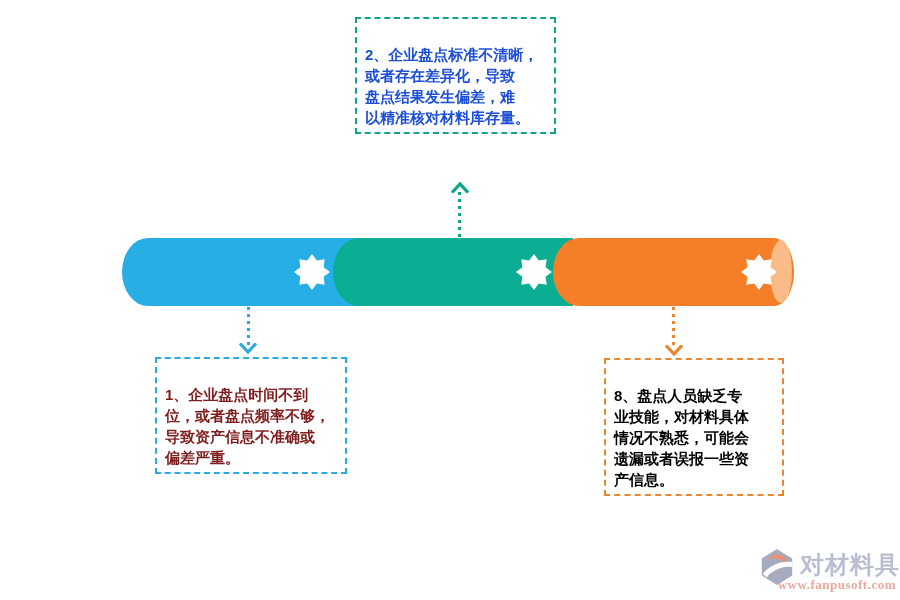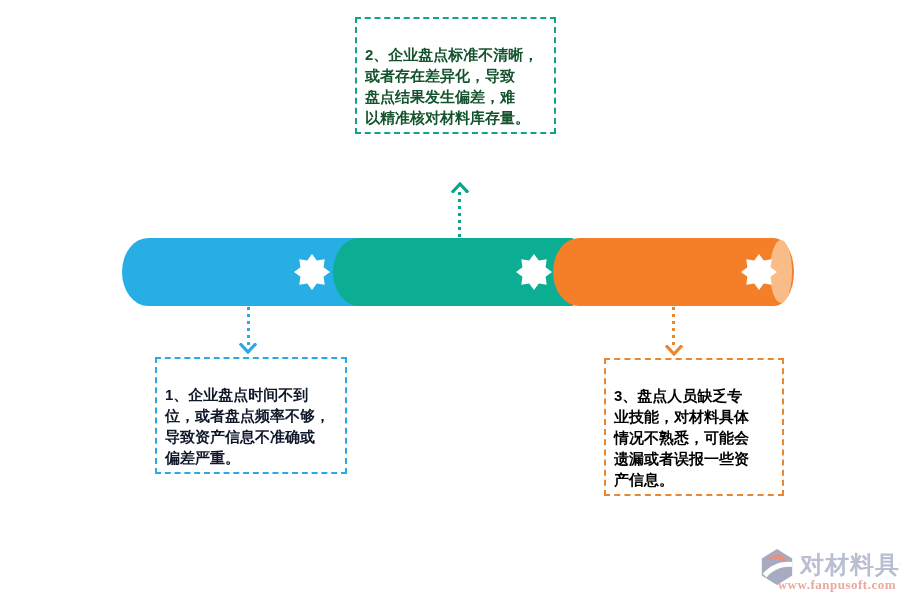--- a/index.html
+++ b/index.html
@@ -84,35 +84,35 @@
   </div>
 
   <div class="connector" style="--c: #E8872F;">
     <div class="connector-line line-down-right"></div>
     <svg class="chevron chev-down-right" viewBox="0 0 18 11">
       <path d="M2 1.5 L9 9 L16 1.5"></path>
     </svg>
   </div>
 
   <div class="callout callout-top" style="border-color: rgb(13, 164, 138);">
-    <span style="color: #14532d;">2、企业盘点标准不清晰，
+    <span style="color: #1d4ed8;">2、企业盘点标准不清晰，
 或者存在差异化，导致
 盘点结果发生偏差，难
 以精准核对材料库存量。</span>
   </div>
 
   <div class="callout callout-left" style="border-color: rgb(41, 171, 226);">
-    <span style="color: #0f172a;">1、企业盘点时间不到
+    <span style="color: #7f1d1d;">1、企业盘点时间不到
 位，或者盘点频率不够，
 导致资产信息不准确或
 偏差严重。</span>
   </div>
 
   <div class="callout callout-right" style="border-color: rgb(232, 135, 47);">
-    <span style="color: rgb(0, 0, 0);">3、盘点人员缺乏专
+    <span style="color: rgb(0, 0, 0);">8、盘点人员缺乏专
 业技能，对材料具体
 情况不熟悉，可能会
 遗漏或者误报一些资
 产信息。</span>
   </div>
 
   <div class="footer-logo">
     <svg class="logo-icon" viewBox="0 0 40 40">
       <path d="M20 1 L36 11 L36 29 L20 39 L4 29 L4 11 Z" style="fill: rgb(166, 171, 192);"></path>
       <path d="M13 9 C23 3 31 9 30 18 C25 11 18 9 11 13 Z" style="fill: rgb(232, 144, 123);"></path>

